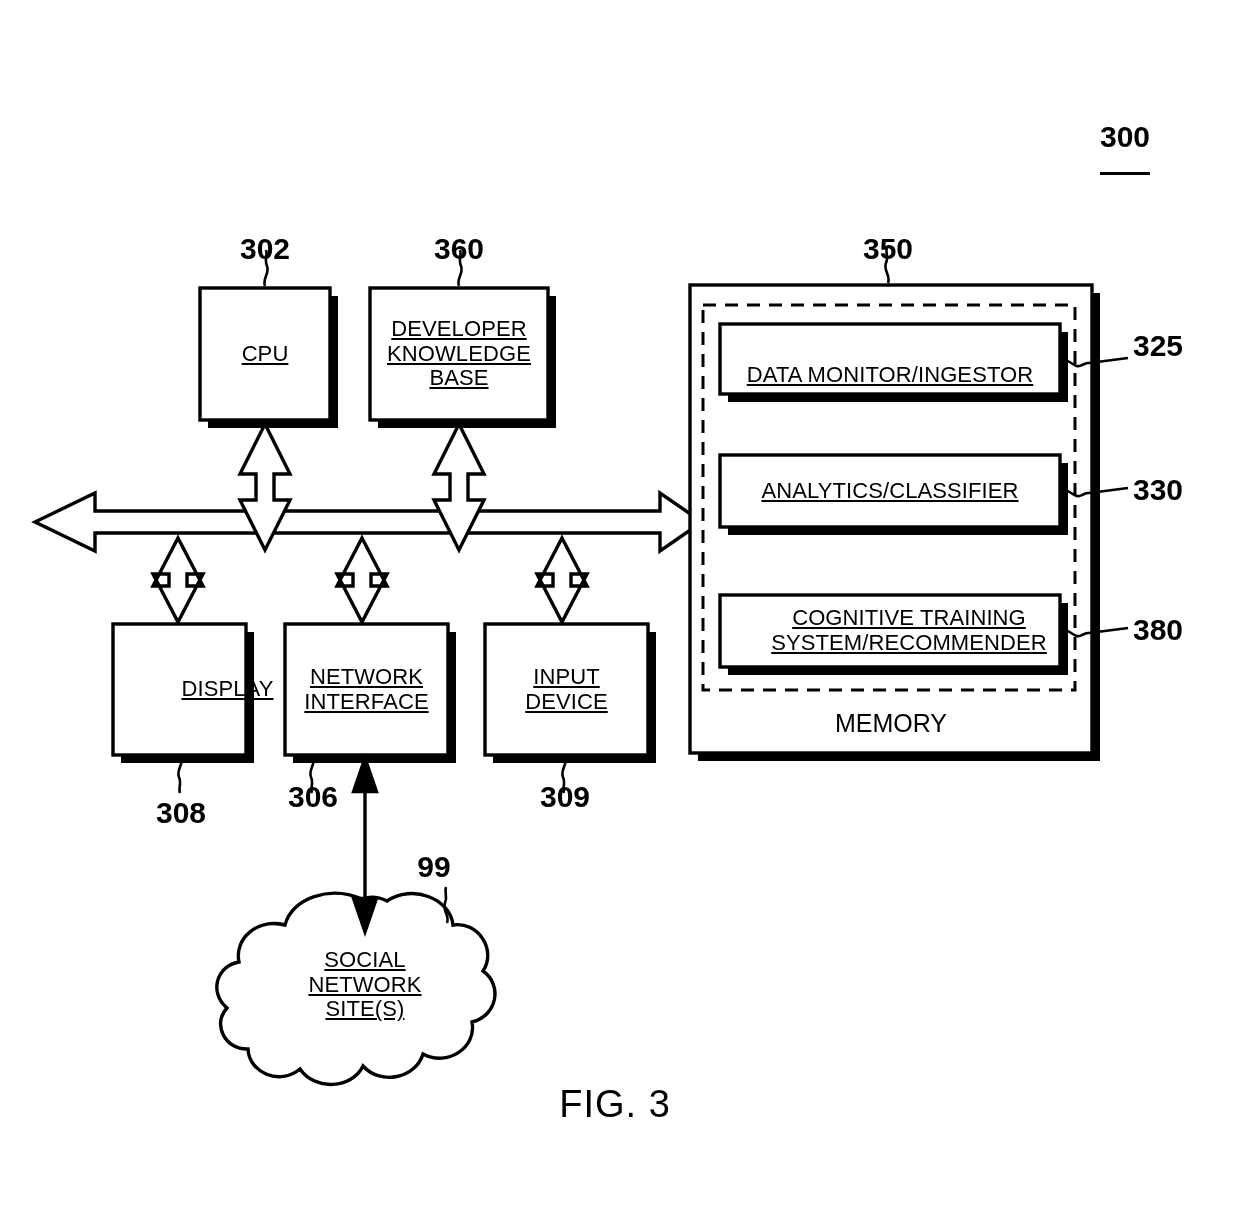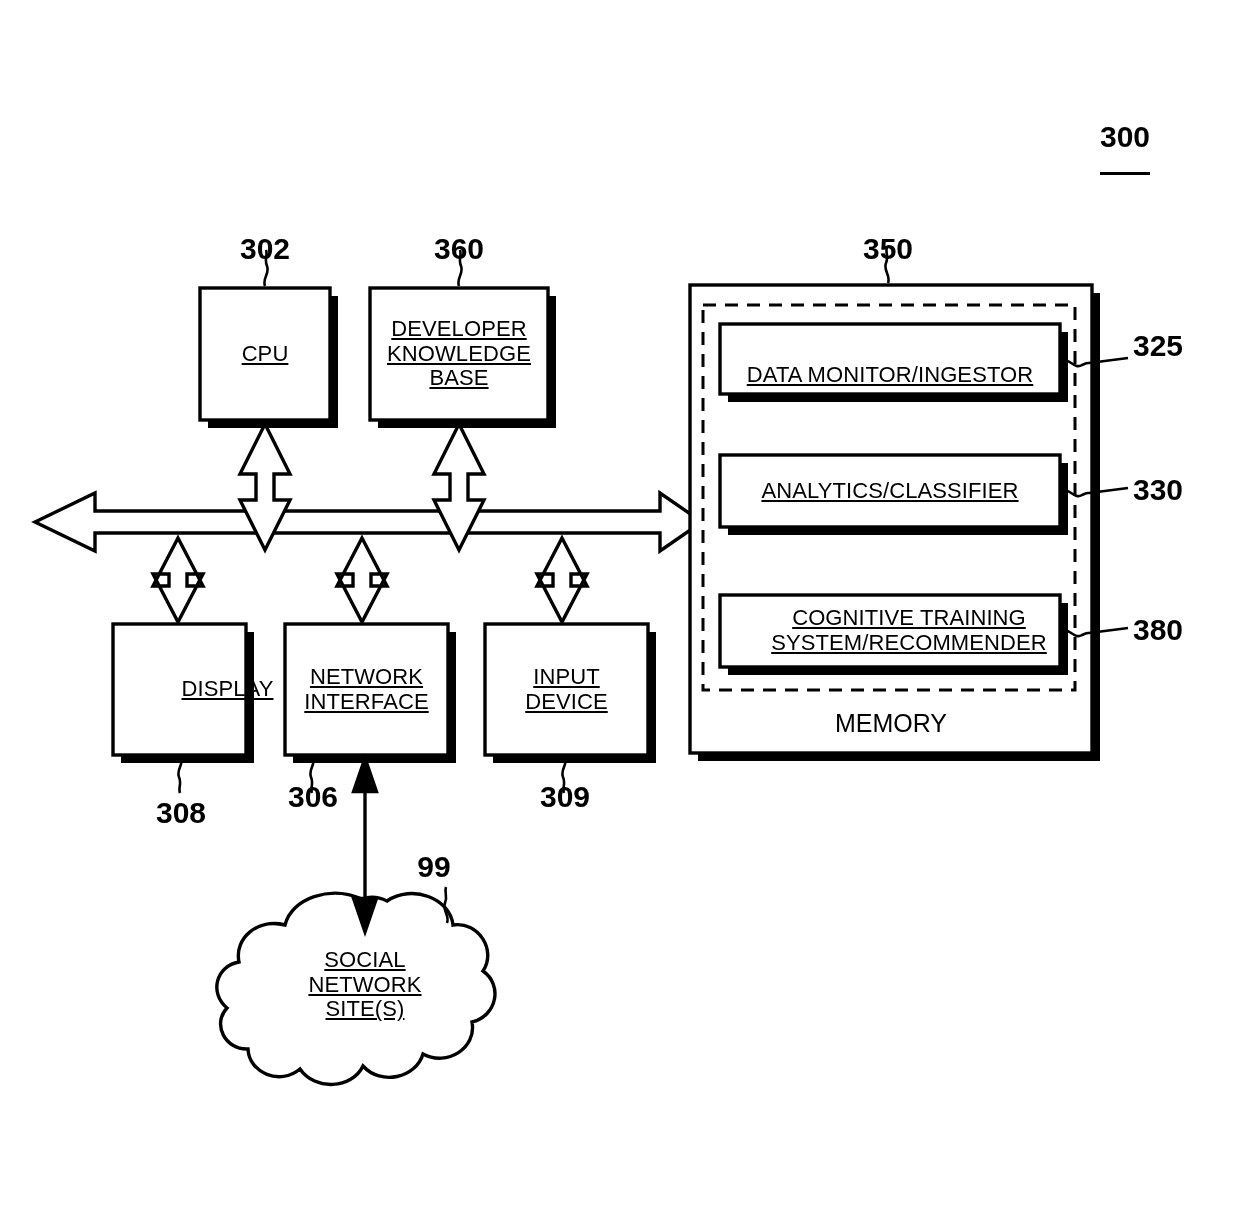--- a/index.html
+++ b/index.html
@@ -283,14 +283,15 @@
   <div class="box-label centerbox" style="left:720px; top:455px; width:340px; height:72px;">ANALYTICS/CLASSIFIER</div>
   <div class="box-label centerbox" style="left:720px; top:595px; width:340px; height:72px;padding-left:19px;">COGNITIVE TRAINING
 SYSTEM/RECOMMENDER</div>
 
   <div class="ref-num" style="left:1133px; top:329px; width:80px; text-align:left;">325</div>
   <div class="ref-num" style="left:1133px; top:473px; width:80px; text-align:left;">330</div>
   <div class="ref-num" style="left:1133px; top:613px; width:80px; text-align:left;">380</div>
 
   <div class="memory-label" style="left:692px; top:709px; width:398px;">MEMORY</div>
 
+  <div class="fig-caption" style="left:490px; top:1083px; width:250px;">FIG. 3</div>
 
 </div>
 
 </body></html>

